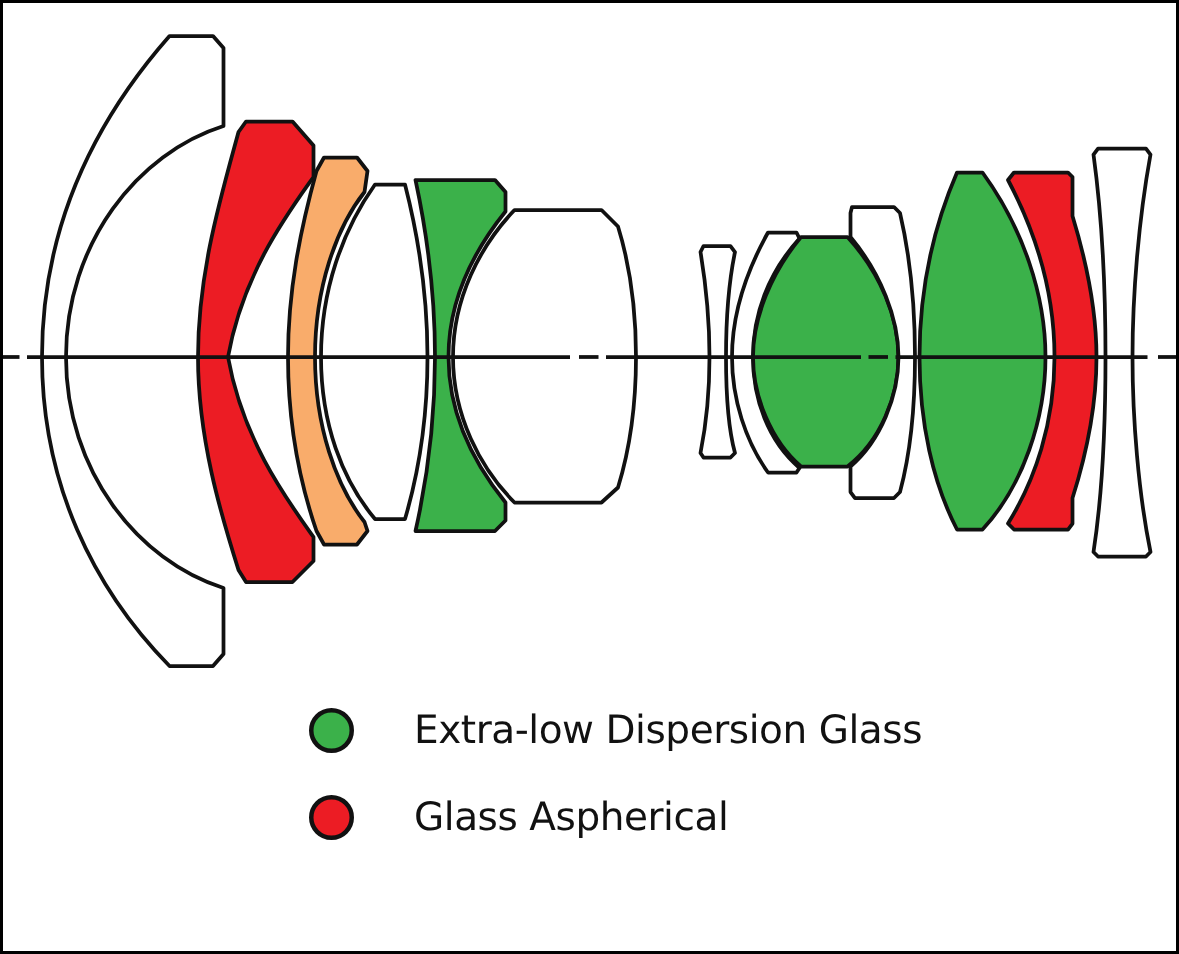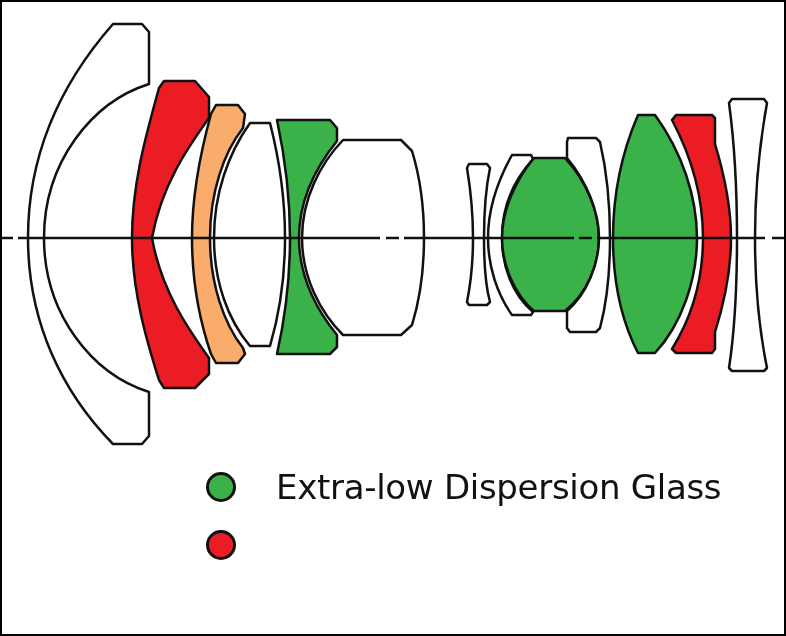--- a/index.html
+++ b/index.html
@@ -8,21 +8,21 @@
     border:2px solid #000; background:#fff; overflow:hidden;
   }
   #diagram { position:absolute; left:0; top:0; }
   .legend { position:absolute; left:204px; top:456px; }
   .legend-item { display:flex; align-items:center; height:58px; }
   .swatch {
     width:30px; height:30px; border-radius:50%; border:3.5px solid #111;
     box-sizing:border-box; margin-right:40px;
   }
   .legend-label {
-    font-family:"DejaVu Sans", sans-serif; font-size:34px; color:#111;
+    font-family:"DejaVu Sans", sans-serif; font-size:26px; color:#111;
     letter-spacing:-0.3px;
   }
 </style>
 </head>
 <body>
 
 <div id="canvas">
   <svg id="diagram" width="786" height="636" viewBox="0 0 786 636">
     <g fill="none" stroke="#111" stroke-width="2.5" stroke-linejoin="round">
 
@@ -64,15 +64,16 @@
     </g>
   </svg>
 
   <div class="legend">
     <div class="legend-item">
       <span class="swatch" style="background: rgb(59, 177, 74);"></span>
       <span class="legend-label">Extra-low Dispersion Glass</span>
     </div>
     <div class="legend-item">
       <span class="swatch" style="background: rgb(236, 28, 36);"></span>
+      <span class="legend-label">Glass Aspherical</span>
     </div>
   </div>
 </div>
 
 </body></html>

